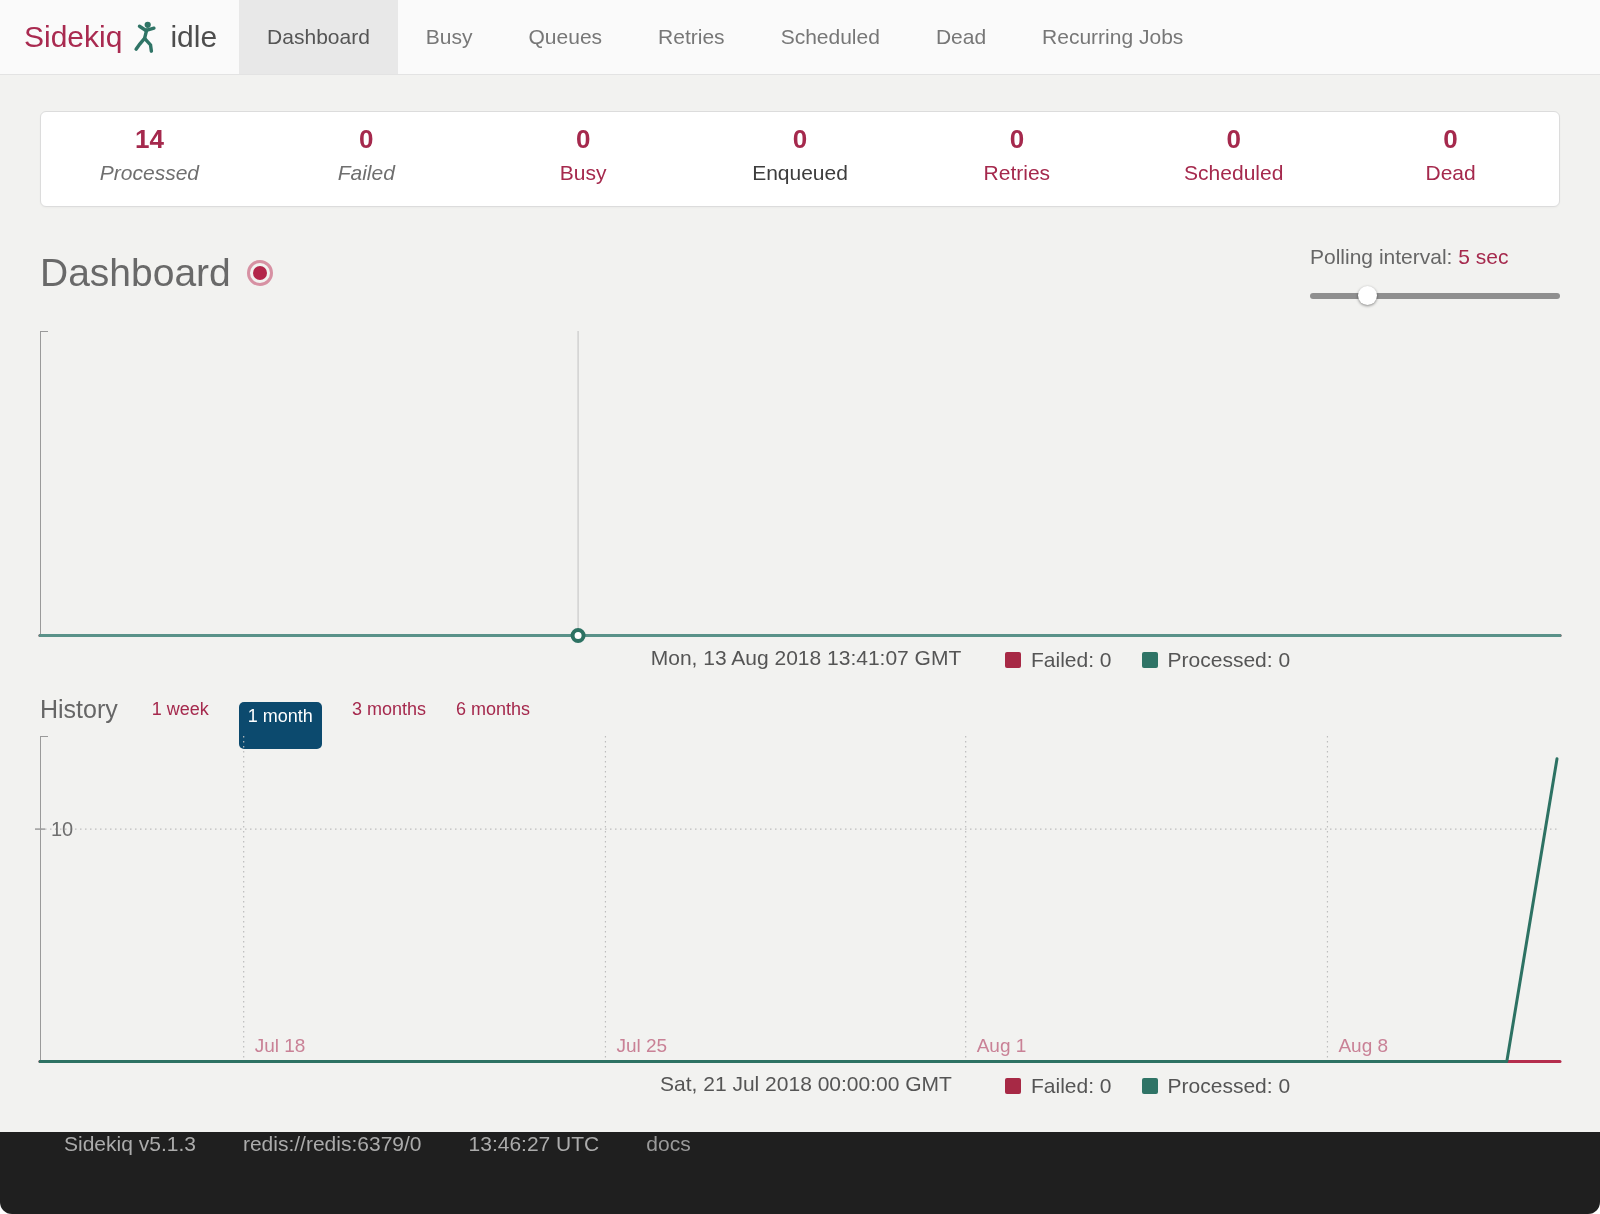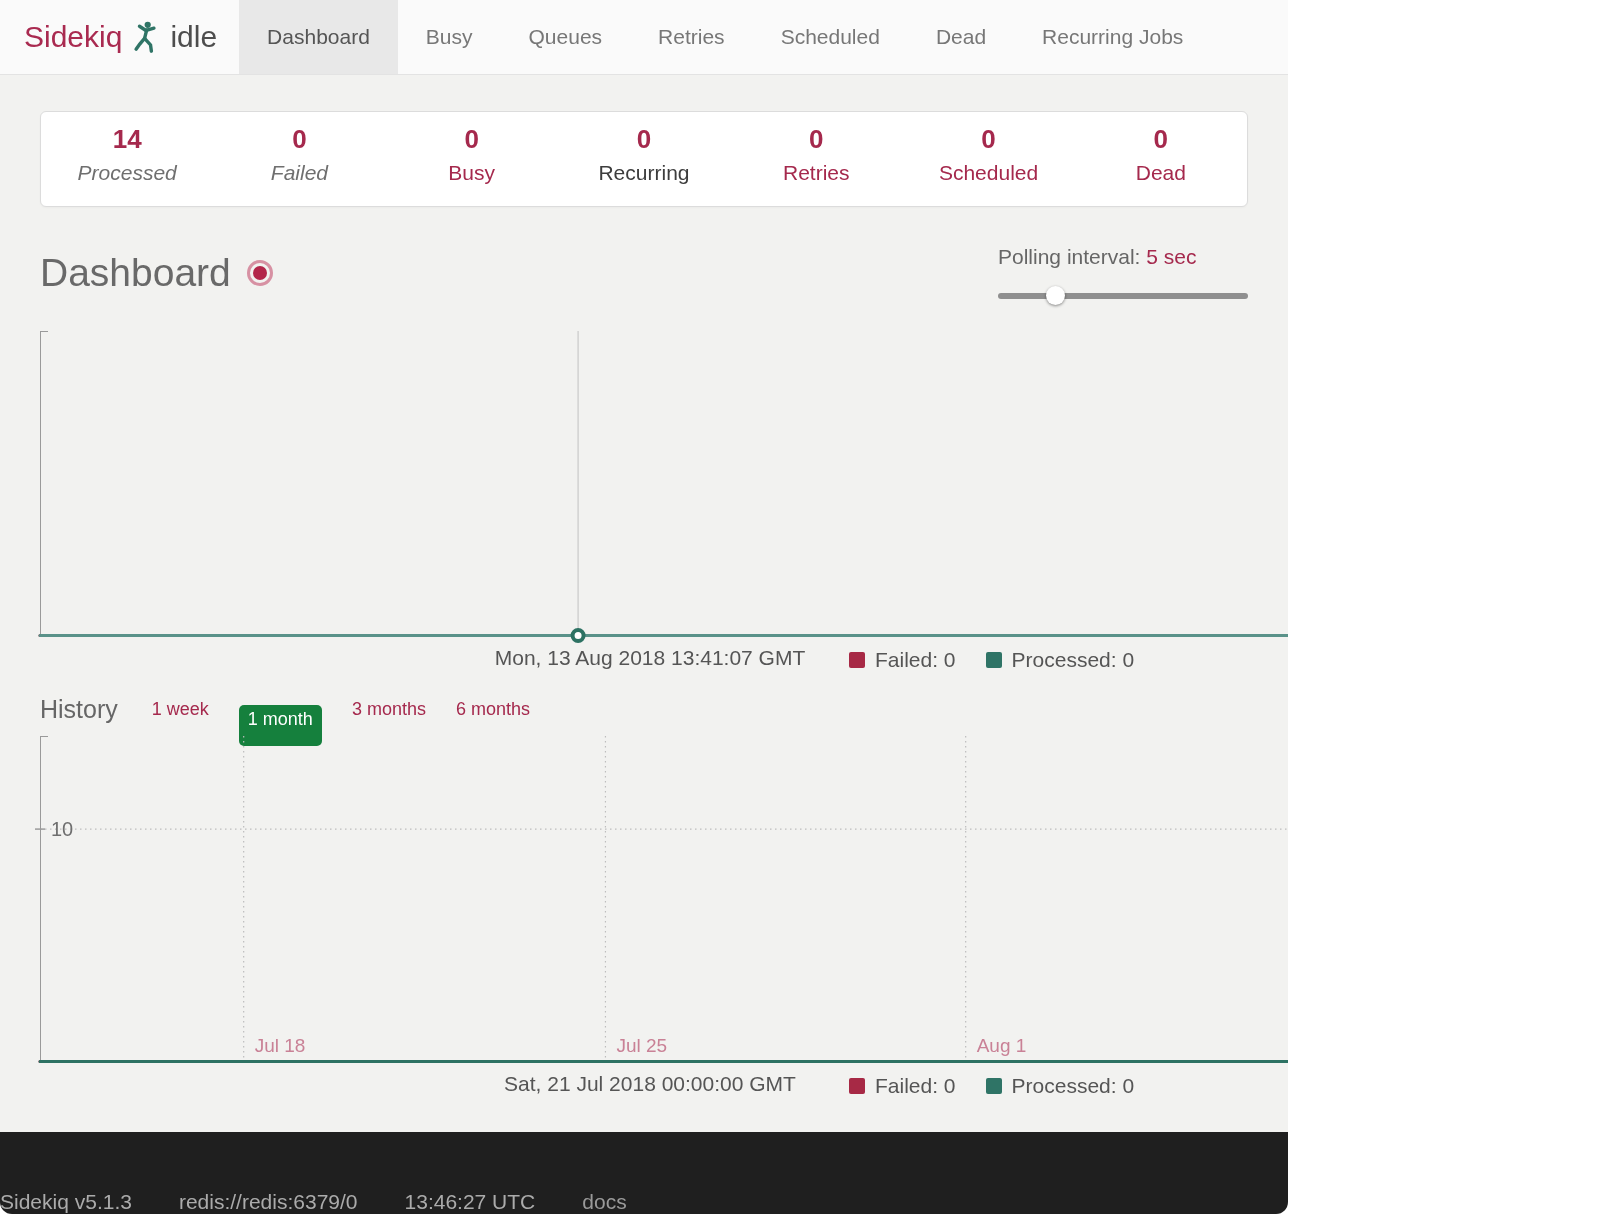--- a/index.html
+++ b/index.html
@@ -3,21 +3,21 @@
 <meta charset="utf-8">
 <style>
   * { margin:0; padding:0; box-sizing:border-box; }
   html,body { width:1600px; height:1214px; }
   body {
     font-family:"Liberation Sans","DejaVu Sans",sans-serif;
     background:#ffffff;
     color:#555;
   }
   .window {
-    width:1288px; height:1214px;
+    width:1600px; height:1214px;
     background:#f2f2f0;
     display:flex; flex-direction:column;
     border-radius:0 0 12px 12px;
     overflow:hidden;
   }
 
   
   .navbar {
     height:75px; background:#fafafa;
     border-bottom:1px solid #e3e3e3;
@@ -105,30 +105,31 @@
   
   .history-row {
     margin:16px 40px 0;
     display:flex; align-items:center; gap:34px;
     height:36px;
   }
   .history-title { font-size:25px; color:#666; font-weight:400; }
   .ranges { display:flex; align-items:center; gap:30px; }
   .range-link { font-size:18px; color:#a5294d; cursor:pointer; text-decoration:none; }
   .range-link.active {
-    background:#15803d; color:#fff;
-    padding:4px 9px 16px; border-radius:5px;margin-top:31px;
+    background:#0c4a6e; color:#fff;
+    padding:4px 9px 22px; border-radius:5px;margin-top:31px;
   }
   .history-chart { margin-top:8px; }
 
   
   .footer {
     margin-top:auto;
     height:82px; background:#1f1f1f;
-    display:flex; align-items:flex-end; gap:47px;
+    display:flex; align-items:flex-start; gap:47px;
+    padding-left:64px;
     font-size:21px; color:#ababab;
     flex-shrink:0;
   }
   .footer a { color:#9a9a9a; text-decoration:none; cursor:pointer; }
 </style>
 </head>
 <body>
 
 <div class="window">
 
@@ -164,21 +165,21 @@
     <div class="stat">
       <div class="stat-value">0</div>
       <div class="stat-label muted">Failed</div>
     </div>
     <div class="stat">
       <div class="stat-value">0</div>
       <div class="stat-label link">Busy</div>
     </div>
     <div class="stat">
       <div class="stat-value">0</div>
-      <div class="stat-label plain">Recurring</div>
+      <div class="stat-label plain">Enqueued</div>
     </div>
     <div class="stat">
       <div class="stat-value">0</div>
       <div class="stat-label link">Retries</div>
     </div>
     <div class="stat">
       <div class="stat-value">0</div>
       <div class="stat-label link">Scheduled</div>
     </div>
     <div class="stat">

